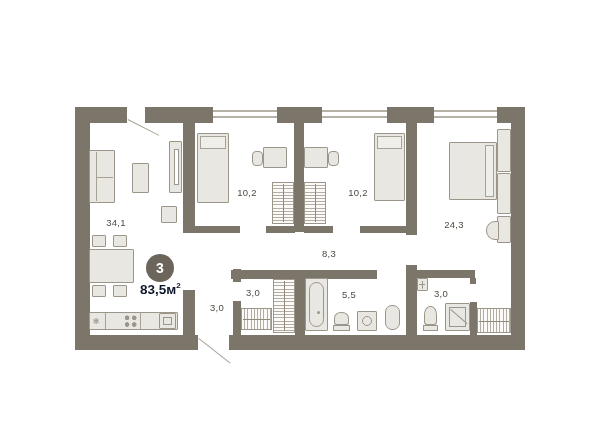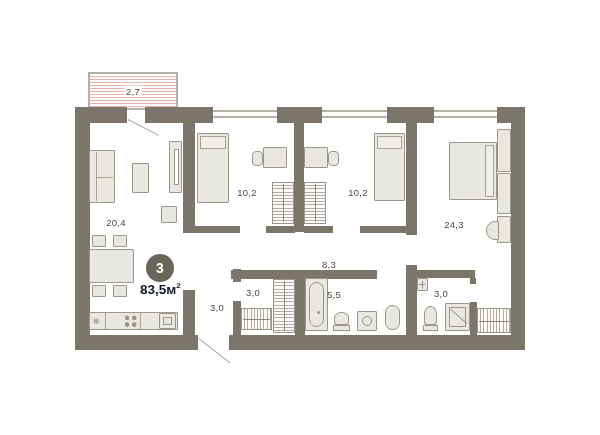--- a/index.html
+++ b/index.html
@@ -57,23 +57,20 @@
   .sink-cross{background-image:linear-gradient(#9b958a,#9b958a),linear-gradient(#9b958a,#9b958a);
               background-size:1px 70%,70% 1px;background-position:center center;background-repeat:no-repeat;}
   .armchair{border-radius:9px 1px 1px 9px;}
   .sink-unit::before{content:"";position:absolute;inset:3px;border:1px solid #9b958a;}
 </style>
 </head>
 <body>
 
 <div class="plan">
 
-  <div class="balcony">
-    <span class="label" style="left:50%;top:50%;">2,7</span>
-  </div>
 
   <div class="wall" style="left:75px;top:107px;width:15px;height:243px;"></div>
   <div class="wall" style="left:511px;top:107px;width:14px;height:243px;"></div>
   <div class="wall" style="left:75px;top:335px;width:123px;height:15px;"></div>
   <div class="wall" style="left:229px;top:335px;width:296px;height:15px;"></div>
   <div class="wall" style="left:75px;top:107px;width:52px;height:16px;"></div>
   <div class="wall" style="left:145px;top:107px;width:68px;height:16px;"></div>
   <div class="wall" style="left:277px;top:107px;width:45px;height:16px;"></div>
   <div class="wall" style="left:387px;top:107px;width:47px;height:16px;"></div>
   <div class="wall" style="left:497px;top:107px;width:28px;height:16px;"></div>
@@ -153,28 +150,28 @@
   <div class="f wash" style="left:357px;top:311px;width:20px;height:20px;"></div>
   <div class="f boiler" style="left:385px;top:305px;width:15px;height:25px;"></div>
 
   <div class="f sink-cross" style="left:417px;top:278px;width:11px;height:13px;"></div>
   <div class="toilet" style="left:423px;top:306px;width:15px;height:25px;">
     <div class="bowl"></div>
     <div class="tank"></div>
   </div>
   <div class="f shower" style="left:445px;top:303px;width:25px;height:28px;"></div>
 
-  <span class="label" style="left:116px;top:222px;">20,4</span>
+  <span class="label" style="left:116px;top:222px;">34,1</span>
   <span class="label" style="left:247px;top:192px;">10,2</span>
   <span class="label" style="left:358px;top:192px;">10,2</span>
   <span class="label" style="left:454px;top:224px;">24,3</span>
-  <span class="label" style="left:329px;top:264px;">8,3</span>
+  <span class="label" style="left:329px;top:253px;">8,3</span>
   <span class="label" style="left:217px;top:307px;">3,0</span>
   <span class="label" style="left:253px;top:292px;">3,0</span>
-  <span class="label" style="left:334px;top:294px;">5,5</span>
+  <span class="label" style="left:349px;top:294px;">5,5</span>
   <span class="label" style="left:441px;top:293px;">3,0</span>
 
   <div class="badge">
     <span>3</span>
   </div>
   <div class="area-text"><span>83,5</span><span>м</span><sup>2</sup></div>
 
 </div>
 
 </body></html>

